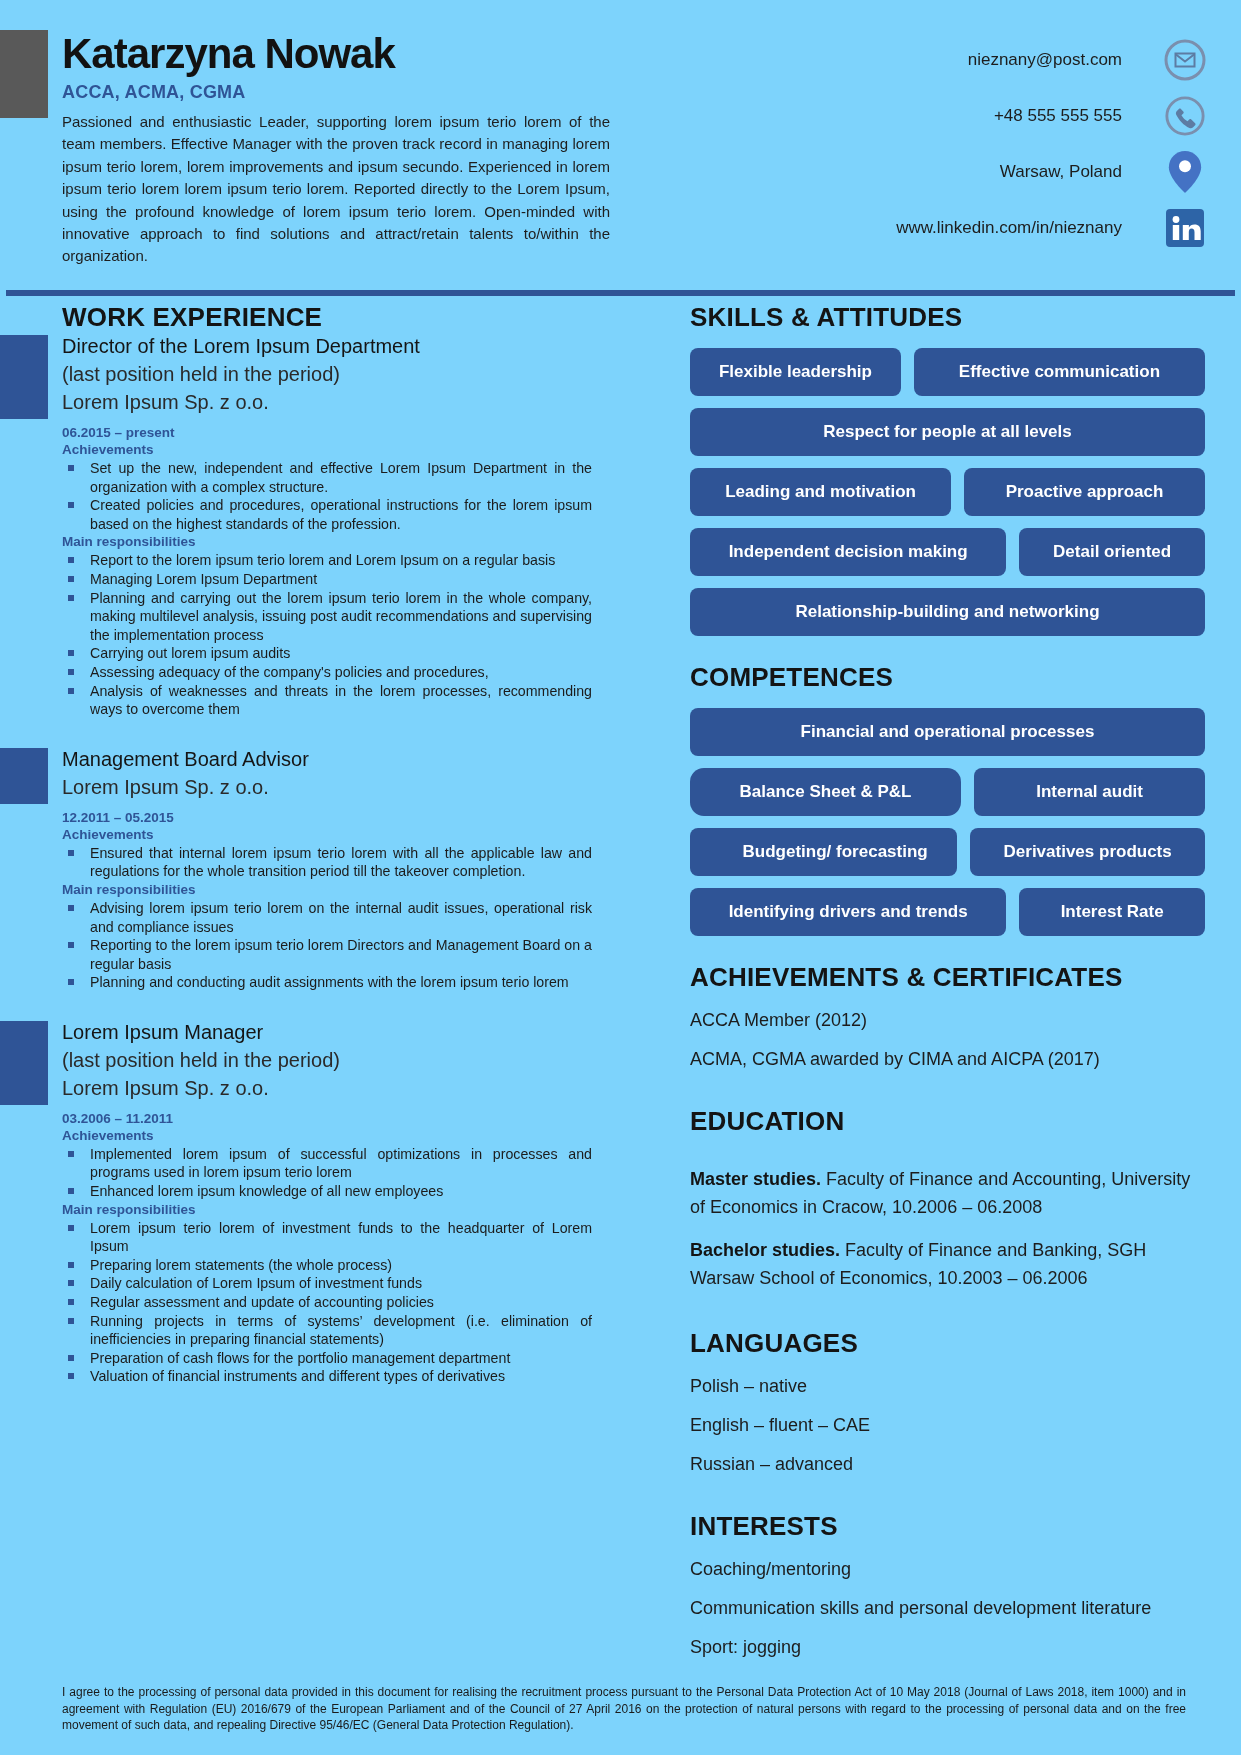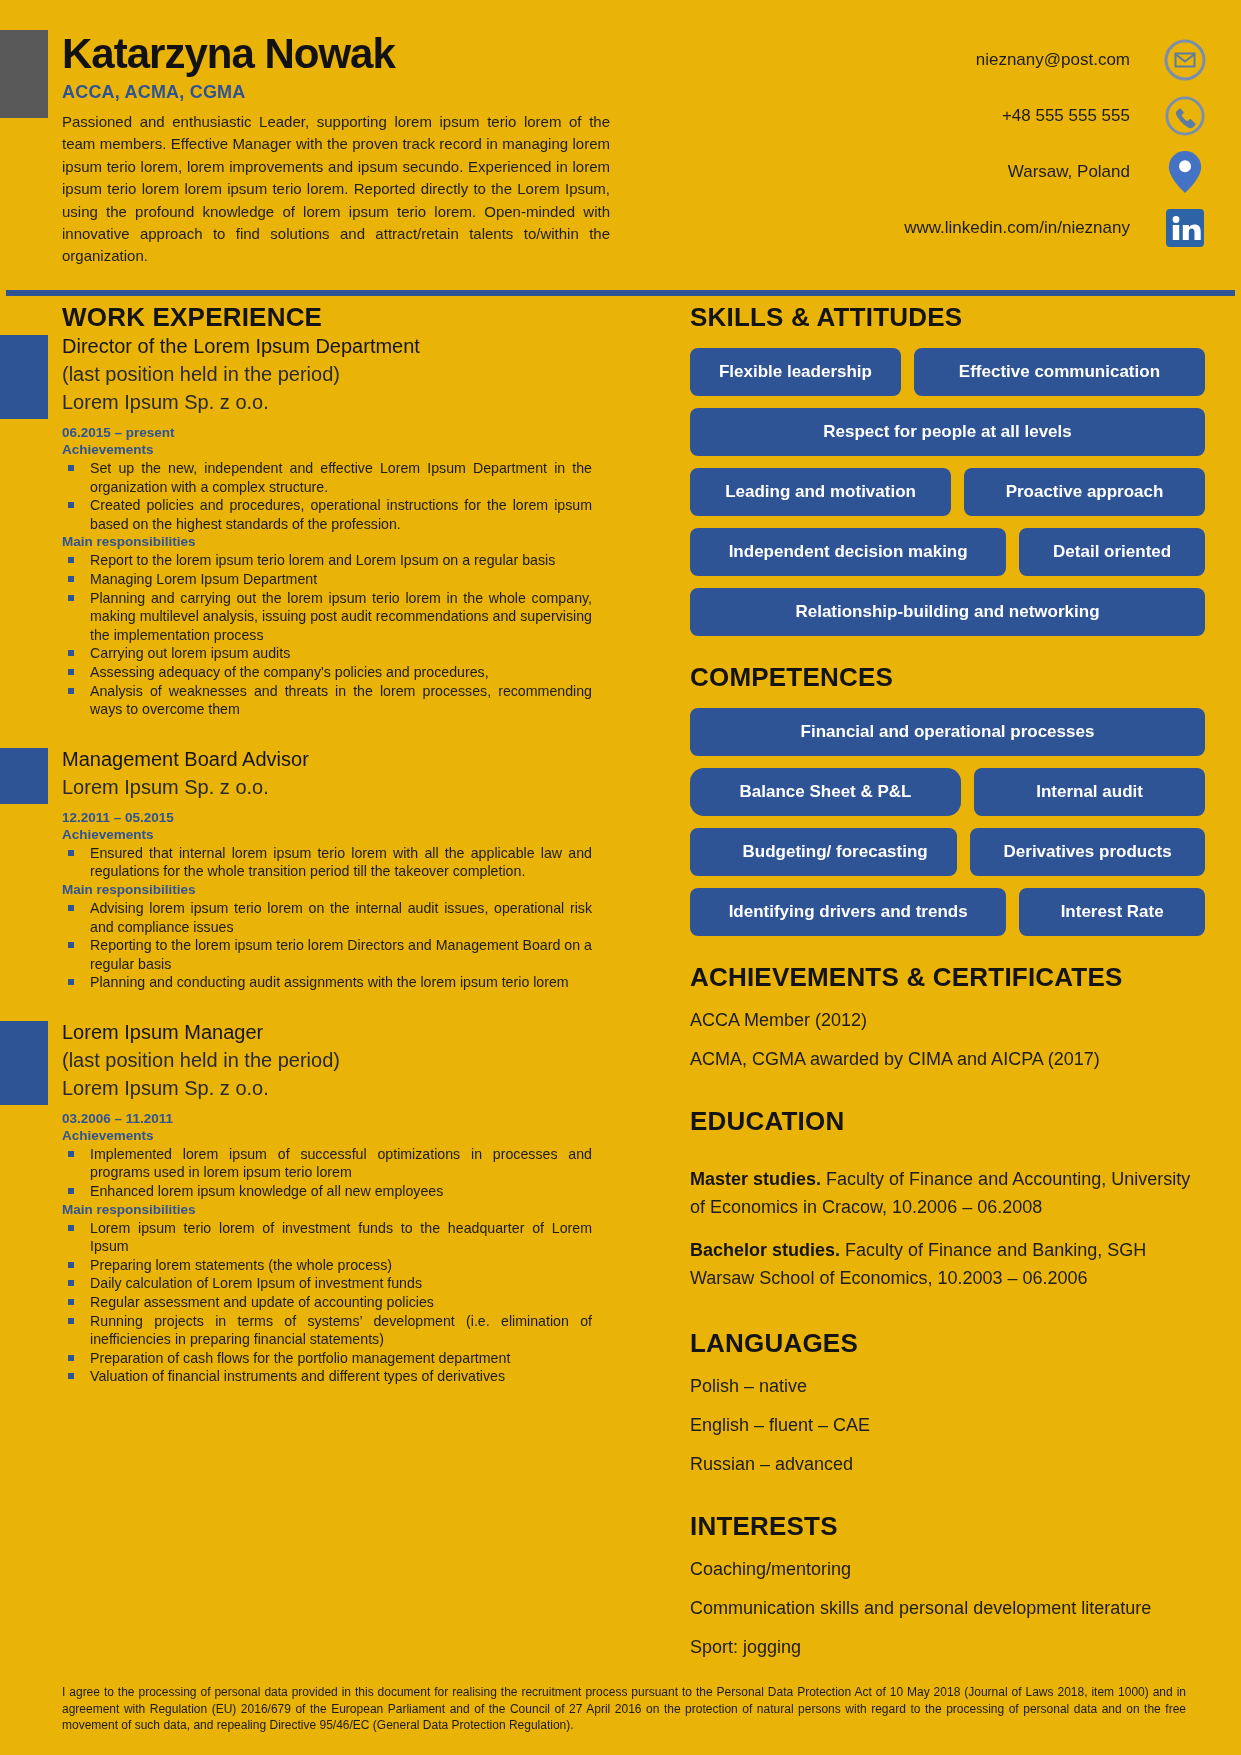--- a/index.html
+++ b/index.html
@@ -1,26 +1,26 @@
 <!DOCTYPE html>
 <html><head>
 <meta charset="utf-8">
 <style>
   html,body{margin:0;padding:0;background:#e8e8e8;}
-  .page{position:relative;width:1241px;height:1755px;margin:0 auto;background:#eab308;
+  .page{position:relative;width:1241px;height:1755px;margin:0 auto;background:#7dd3fc;
         font-family:"Liberation Sans",sans-serif;color:#1d1d1d;overflow:hidden;}
 
   
   .corner-square{position:absolute;left:0;top:30px;width:48px;height:88px;background:#595959;}
   .name{margin:30px 0 0 62px;font-size:42px;font-weight:bold;color:#121212;letter-spacing:-1px;line-height:48px;}
   .creds{margin:4px 0 0 62px;font-size:18px;font-weight:bold;color:#2f5496;letter-spacing:.2px;}
   .summary{margin:8px 0 12px 62px;width:548px;font-size:15px;line-height:22.4px;text-align:justify;color:#1e1e1e;}
 
   .contact{position:absolute;top:38px;right:33px;display:flex;flex-direction:column;gap:12px;align-items:flex-end;}
-  .contact-row{display:flex;align-items:center;gap:32px;height:44px;}
+  .contact-row{display:flex;align-items:center;gap:40px;height:44px;}
   .contact-text{font-size:17px;color:#1d1d1d;white-space:nowrap;}
   .icon-box{width:46px;display:flex;justify-content:center;align-items:center;}
 
   .rule{position:absolute;top:290px;left:6px;width:1229px;height:6px;background:#2f5496;}
 
   
   .columns{position:absolute;top:302px;left:0;width:1241px;display:flex;align-items:flex-start;}
   .col-left{width:530px;margin-left:62px;}
   .col-right{width:515px;margin-left:98px;}
 

